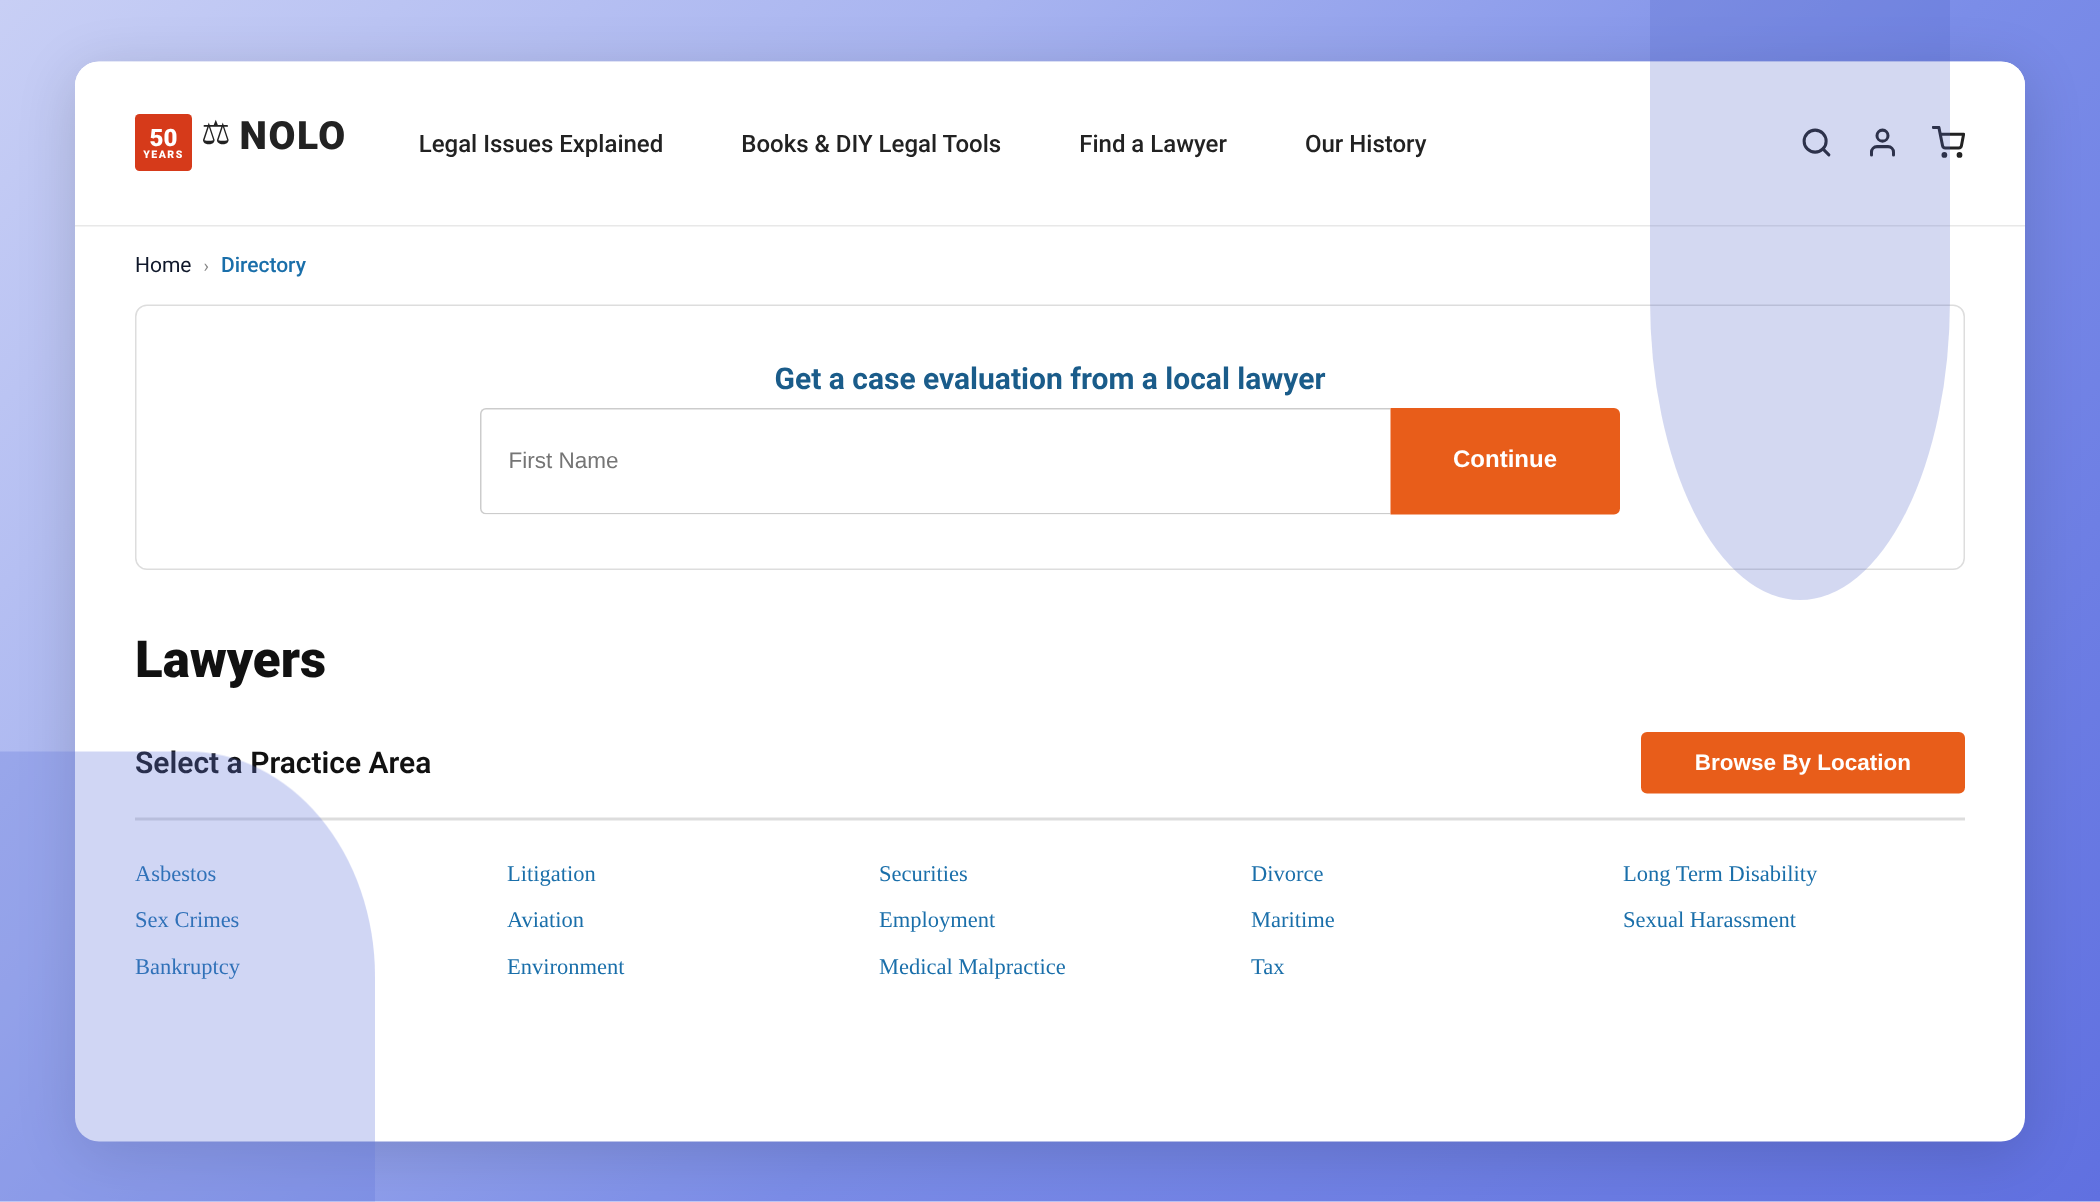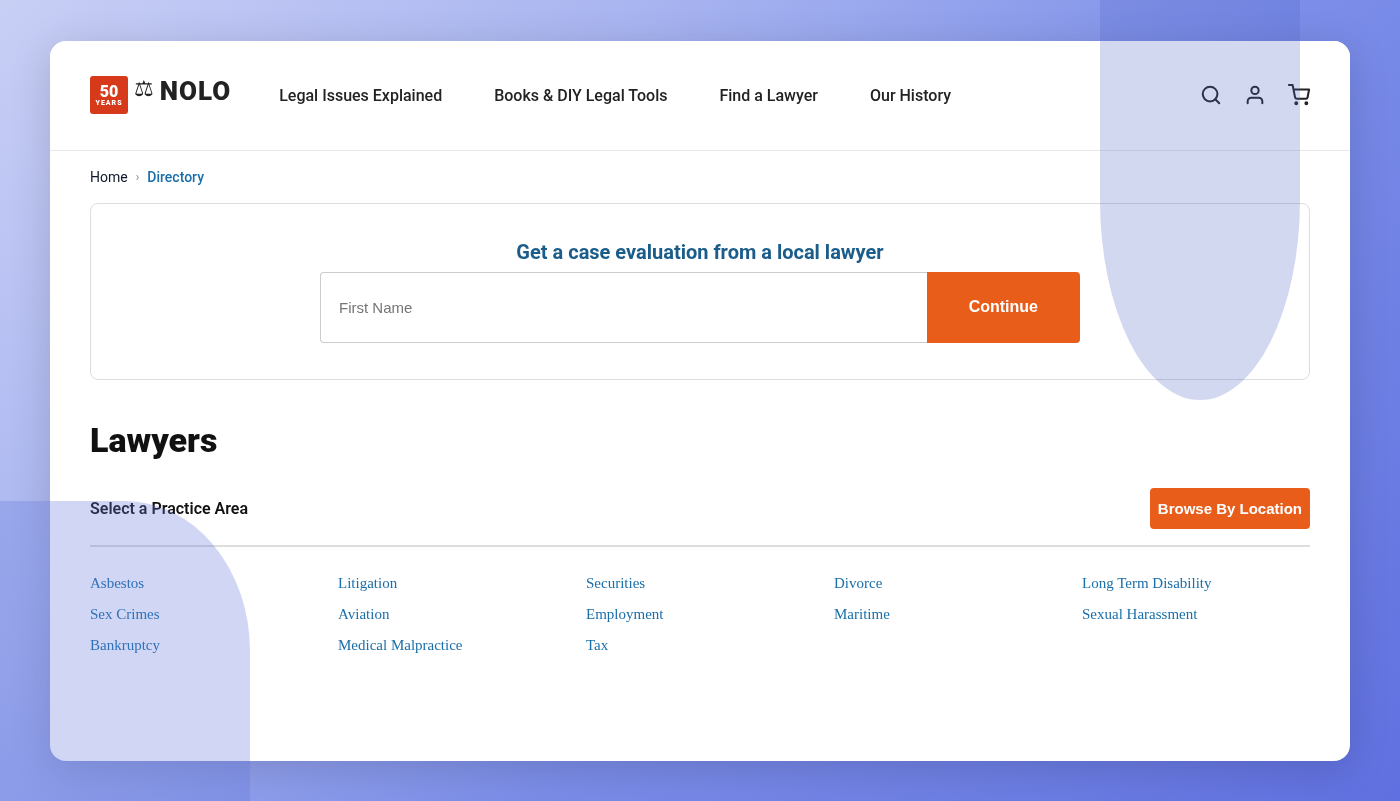--- a/index.html
+++ b/index.html
@@ -182,30 +182,30 @@
     .practice-area-header {
       display: flex;
       align-items: center;
       justify-content: space-between;
       padding-bottom: 16px;
       border-bottom: 2px solid #ddd;
       margin-bottom: 28px;
     }
 
     .practice-area-title {
-      font-size: 16px;
+      font-size: 20px;
       font-weight: 600;
       color: #111;
     }
 
     .browse-location-btn {
       background: #e85d1a;
       color: #fff;
       border: none;
-      padding: 12px 8px;
+      padding: 12px 36px;
       font-size: 15px;
       font-weight: 600;
       border-radius: 4px;
       cursor: pointer;
     }
 
     
     .practice-links-grid {
       display: grid;
       grid-template-columns: repeat(5, 1fr);
@@ -321,18 +321,19 @@
       <a class="practice-link" href="#">Divorce</a>
       <a class="practice-link" href="#">Long Term Disability</a>
       <a class="practice-link" href="#">Sex Crimes</a>
 
       <a class="practice-link" href="#">Aviation</a>
       <a class="practice-link" href="#">Employment</a>
       <a class="practice-link" href="#">Maritime</a>
       <a class="practice-link" href="#">Sexual Harassment</a>
 
       <a class="practice-link" href="#">Bankruptcy</a>
+      <a class="practice-link" href="#">Environment</a>
       <a class="practice-link" href="#">Medical Malpractice</a>
       <a class="practice-link" href="#">Tax</a>
     </div>
 
   </div>
 </div>
 
 </body></html>

